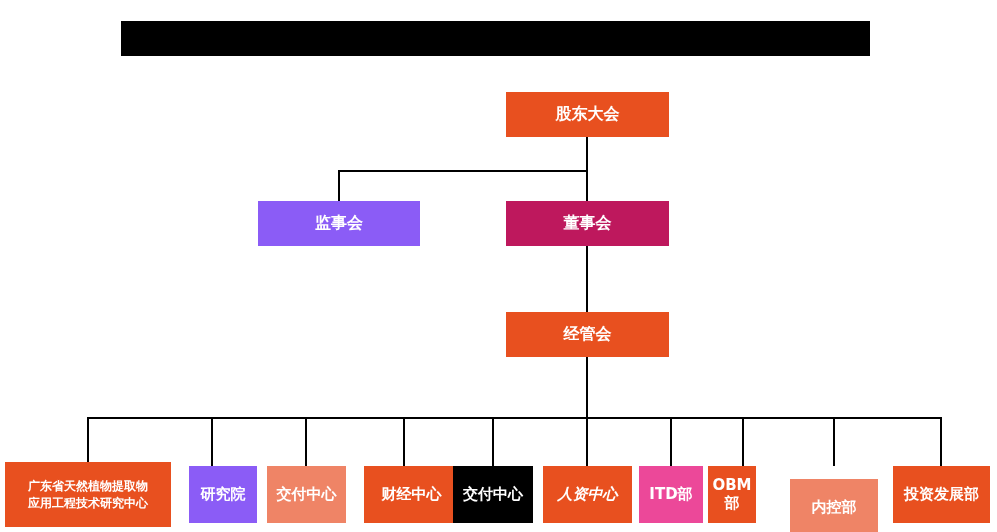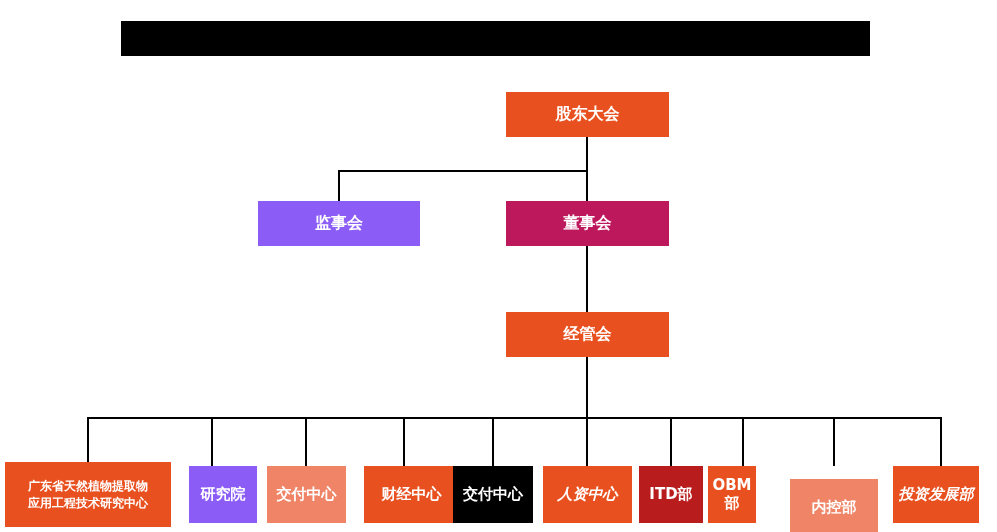--- a/index.html
+++ b/index.html
@@ -90,26 +90,26 @@
   </div>
   <div class="node lv-dept" style="left: 364px; top: 466px; width: 95px; height: 57px; background-color: rgb(232, 80, 31);">
     <span>财经中心</span>
   </div>
   <div class="node lv-dept" style="left: 453px; top: 466px; width: 80px; height: 57px; background-color: #000000;">
     <span>交付中心</span>
   </div>
   <div class="node lv-dept" style="left: 543px; top: 466px; width: 89px; height: 57px; background-color: rgb(232, 80, 31); font-style: italic;">
     <span>人资中心</span>
   </div>
-  <div class="node lv-dept" style="left: 639px; top: 466px; width: 64px; height: 57px; background-color: #b91c1c;">
+  <div class="node lv-dept" style="left: 639px; top: 466px; width: 64px; height: 57px; background-color: #ec4899;">
     <span>ITD部</span>
   </div>
   <div class="node lv-dept" style="left: 708px; top: 466px; width: 48px; height: 57px; background-color: rgb(232, 80, 31);">
     <span>OBM部</span>
   </div>
   <div class="node lv-dept" style="left: 790px; top: 479px; width: 88px; height: 57px; background-color: rgb(239, 132, 102);">
     <span>内控部</span>
   </div>
-  <div class="node lv-dept" style="left: 893px; top: 466px; width: 86px; height: 57px; background-color: rgb(232, 80, 31); font-style: italic;">
+  <div class="node lv-dept" style="left: 893px; top: 466px; width: 97px; height: 57px; background-color: rgb(232, 80, 31);">
     <span>投资发展部</span>
   </div>
 
 </div>
 
 </body></html>

